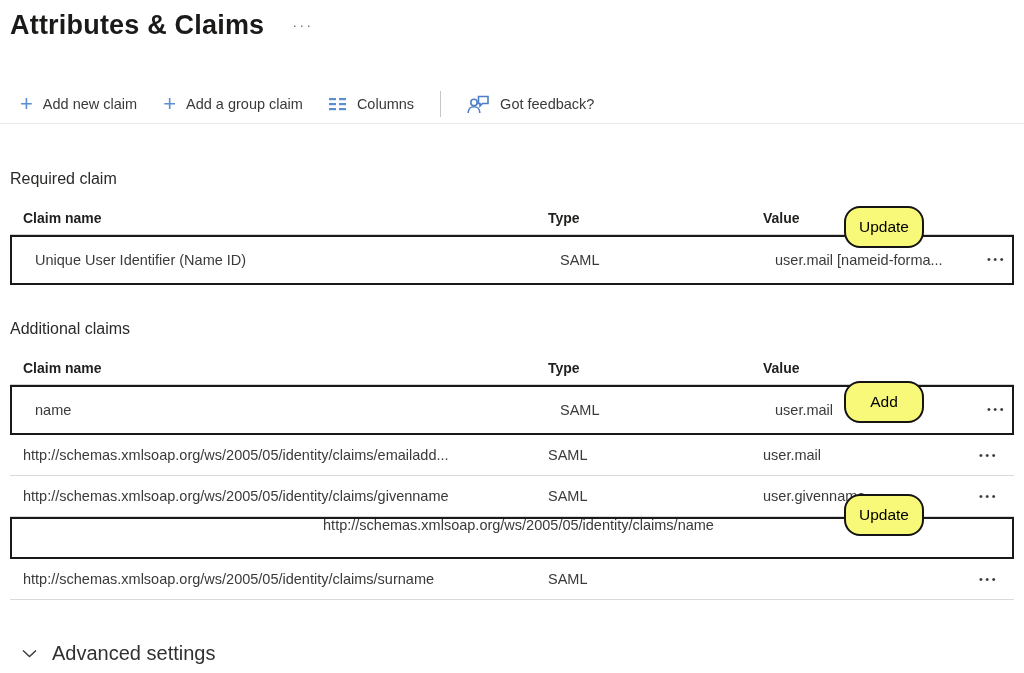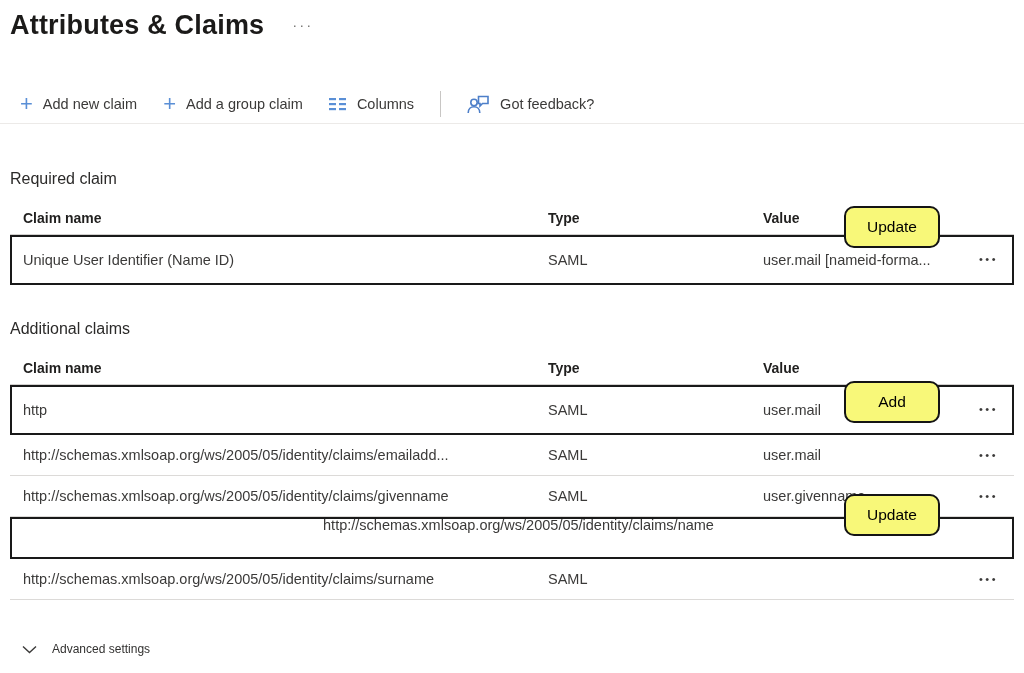--- a/index.html
+++ b/index.html
@@ -24,34 +24,34 @@
   .icon-svg { display:block; }
   
   .section-heading { margin-left:10px; font-size:16px; color:#2b2a29; line-height:22px; }
   .mt-required { margin-top:44px; }
   .mt-additional { margin-top:33px; }
   
   .table { margin:12px 10px 0 10px; }
   .thead, .trow { display:flex; align-items:center; }
   .thead { height:33px; border-bottom:1px solid #d2d0ce; font-weight:700; font-size:14px; color:#201f1e; }
   .trow { height:41px; border-bottom:1px solid #dcdad8; font-size:14.5px; color:#3b3a39; background:#fff; }
-  .trow.tall { height:50px; }
+  .trow.tall { height:50px;padding-left:12px; }
   .trow.med { height:42px;flex-direction:column; }
   .trow.hl { outline:2.5px solid #191919; outline-offset:-2px; position:relative; z-index:1; }
   .c1 { flex:0 0 538px; padding-left:13px; white-space:nowrap; overflow:hidden; }
   .c2 { flex:0 0 215px; white-space:nowrap; }
   .c3 { flex:0 0 212px; white-space:nowrap; overflow:hidden; }
   .c4 { flex:1 1 auto; display:flex; justify-content:flex-end; padding-right:16px; }
   .menu-btn { background:none; border:none; padding:2px 0; cursor:pointer; color:#3b3a39; font-size:11px; letter-spacing:2.5px; line-height:1; font-family:inherit; }
   
-  .advanced { margin:42px 0 0 22px; display:flex; align-items:center; gap:15px; font-size:12px; color:#323130; cursor:pointer; background:none; border:none; padding:0; font-family:inherit; }
+  .advanced { margin:42px 0 0 22px; display:flex; align-items:center; gap:15px; font-size:20px; color:#323130; cursor:pointer; background:none; border:none; padding:0; font-family:inherit; }
   
   .callout {
-    position:absolute; width:96px; height:42px;
-    background:#f8f879; border:2.5px solid #141414; border-radius:10px;
+    position:absolute; width:80px; height:42px;
+    background:#f8f879; border:2.5px solid #141414; border-radius:16px;
     display:flex; align-items:center; justify-content:center;
     font-size:15.5px; color:#000000; z-index:5;
   }
   #callout-1 { left:844px; top:206px; }
   #callout-2 { left:844px; top:381px; }
   #callout-3 { left:844px; top:494px; }
 </style>
 </head>
 <body>
 
@@ -118,21 +118,21 @@
   <div class="section-heading mt-additional">Additional claims</div>
   <div class="table">
     <div class="thead">
       <div class="c1">Claim name</div>
       <div class="c2">Type</div>
       <div class="c3">Value</div>
       <div class="c4"></div>
     </div>
 
     <div class="trow tall hl">
-      <div class="c1">http</div>
+      <div class="c1">name</div>
       <div class="c2">SAML</div>
       <div class="c3">user.mail</div>
       <div class="c4">
           <button class="menu-btn">•••</button>
         </div>
     </div>
 
     <div class="trow">
       <div class="c1">http://schemas.xmlsoap.org/ws/2005/05/identity/claims/emailadd...</div>
       <div class="c2">SAML</div>

